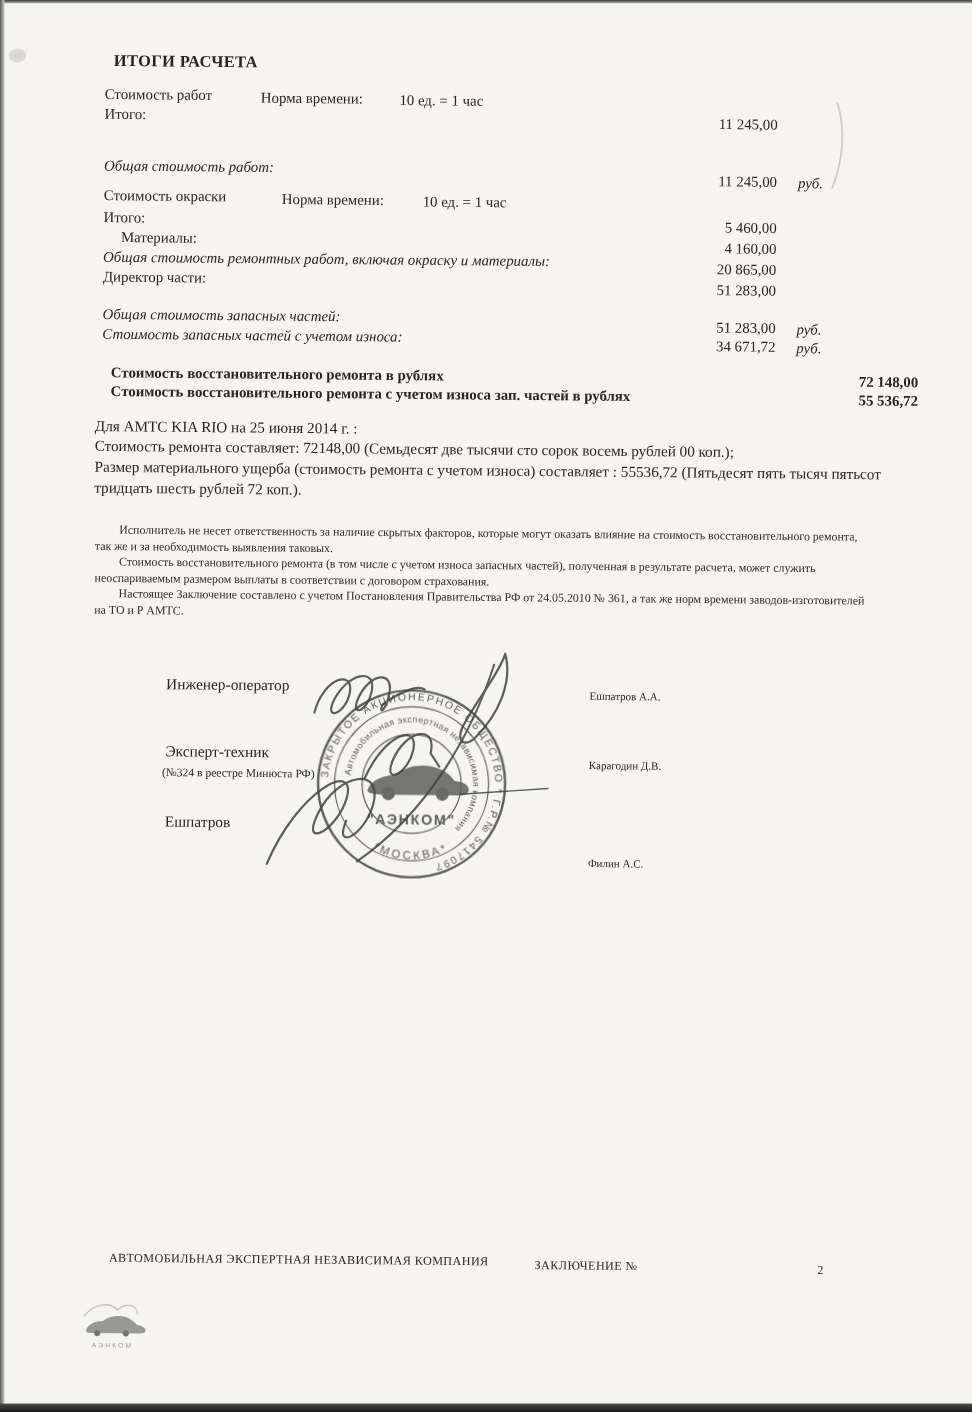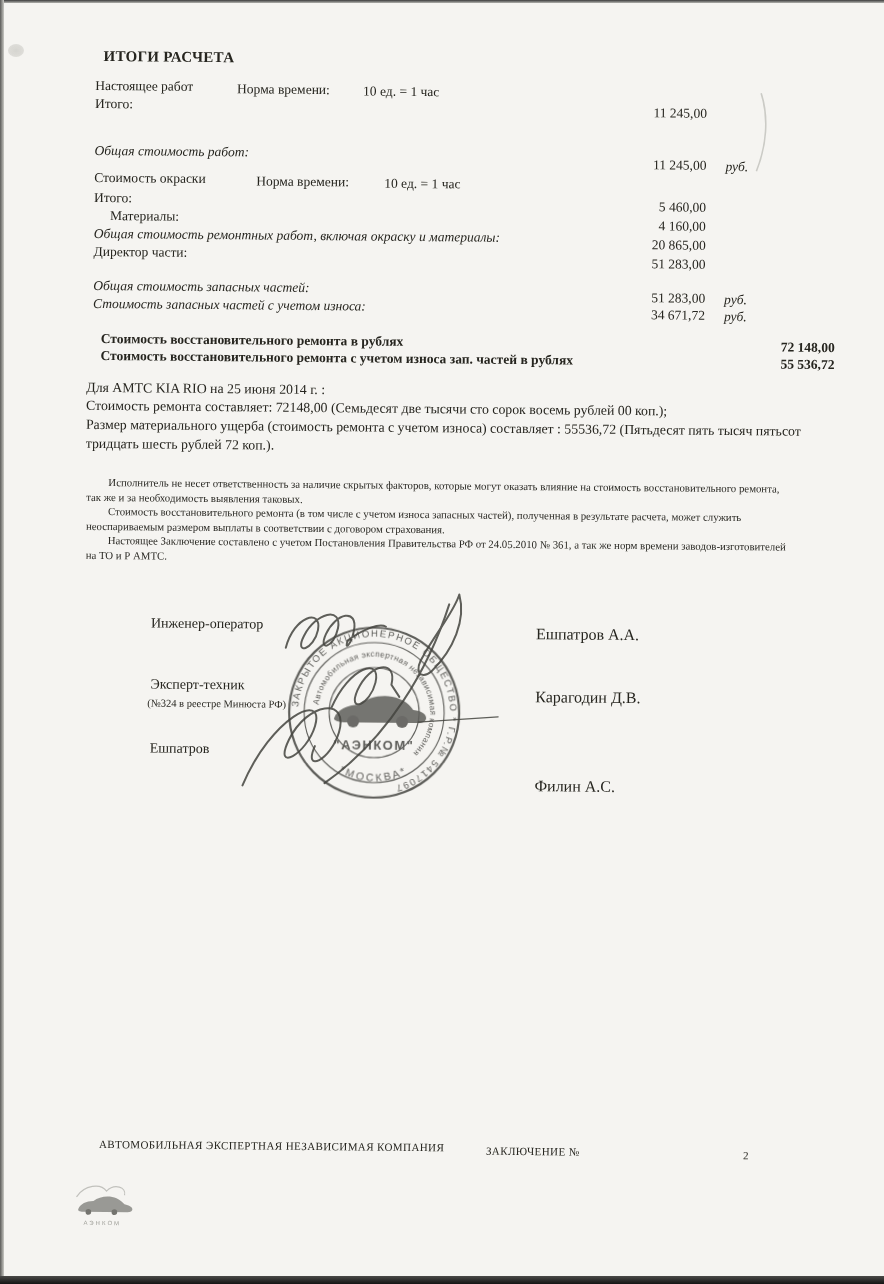--- a/index.html
+++ b/index.html
@@ -11,21 +11,21 @@
   .it{font-style:italic;}
   .h1{font-size:15px;font-weight:bold;letter-spacing:0.3px;}
   .num{width:150px;text-align:right;}
   .rub{font-style:italic;margin-left:11px;}
   .sum{font-size:13.5px;font-weight:bold;}
   .wrap{white-space:normal;}
   .disc{position:absolute;left:91px;top:474px;width:700px;font-size:10.8px;line-height:14.6px;color:#2b2a25;}
   .disc p{margin:0;text-indent:22px;}
   .sigrole{font-size:14px;}
   .signote{font-size:10.5px;}
-  .signame{font-size:16px;}
+  .signame{font-size:10px;}
   .footer-t{font-size:11px;letter-spacing:0.4px;}
   .stamp{position:absolute;left:287px;top:615px;filter:blur(0.4px);opacity:0.88;}
   .ink{position:absolute;left:220px;top:575px;opacity:0.85;}
   .artifact{position:absolute;left:750px;top:80px;}
   .logo{position:absolute;left:78px;top:1180px;opacity:0.8;}
   .edge-top{position:absolute;left:0;top:0;right:0;height:3px;
             background:linear-gradient(180deg,#3c3c3c,#b2b2ae);}
   .edge-left{position:absolute;left:0;top:0;bottom:0;width:4px;
              background:linear-gradient(90deg,#5a5a58,#c9c9c4);}
   .edge-bottom{position:absolute;left:0;bottom:0;right:0;height:8px;
@@ -34,21 +34,21 @@
           background:radial-gradient(#99999333, #99999300);opacity:.9;background-color:#b3b3ae55;}
 </style>
 </head>
 <body>
 
 <div class="page">
   <div class="doc">
 
     <div class="t h1" style="left:104px;top:48px;">ИТОГИ РАСЧЕТА</div>
 
-    <div class="t" style="left:96px;top:77px;">Настоящее работ</div>
+    <div class="t" style="left:96px;top:77px;">Стоимость работ</div>
     <div class="t" style="left:238px;top:79px;">Норма времени:</div>
     <div class="t" style="left:364px;top:80px;">10 ед. = 1 час</div>
     <div class="t" style="left:96px;top:95px;">Итого:</div>
     <div class="t num" style="left:558px;top:99px;">11 245,00</div>
 
     <div class="t it" style="left:96px;top:142px;">Общая стоимость работ:</div>
     <div class="t num" style="left:558px;top:151px;">11 245,00</div>
     <div class="t rub" style="left:716px;top:152px;">руб.</div>
 
     <div class="t" style="left:96px;top:169px;">Стоимость окраски</div>

